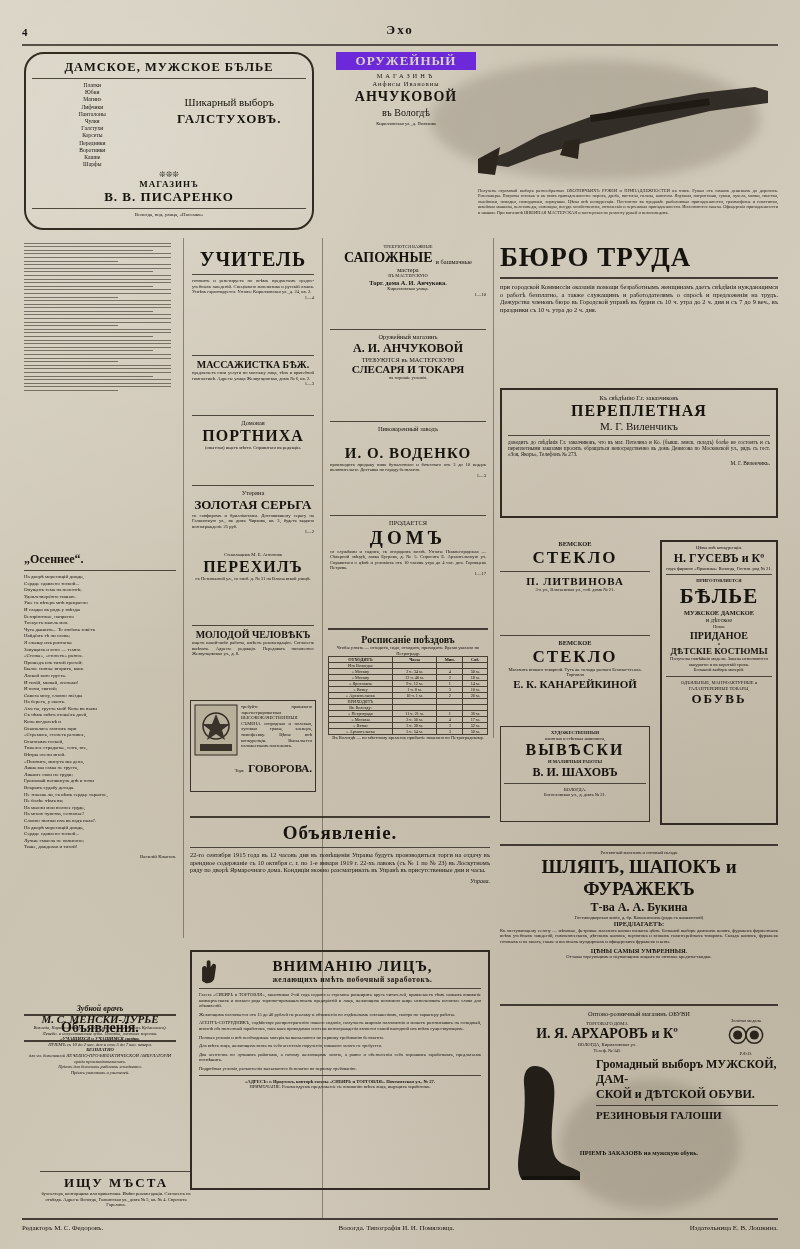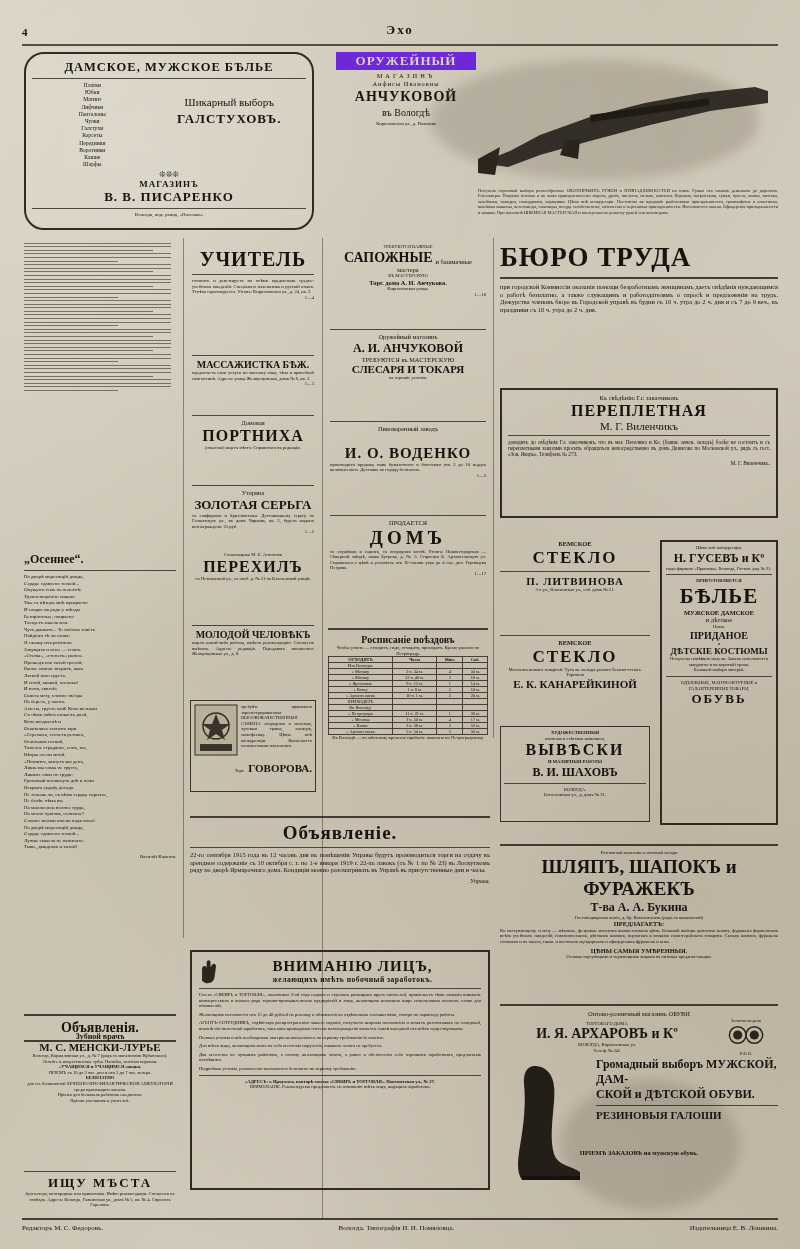--- a/index.html
+++ b/index.html
@@ -210,34 +210,34 @@
       </div>
     <div style="text-align:right;font-size:5px;margin-top:3px;">Василій Кжанов.</div>
   </div>
 
   <div class="blk" style="left:24px;top:1010px;width:152px;">
     <div class="hr2"></div>
     <div class="b ctr" style="font-size:14px;">Объявленія.</div>
     <div class="hr2"></div>
   </div>
 
-  <div class="blk ctr" style="left:24px;top:1032px;width:152px;">
+  <div class="blk ctr" style="left:24px;top:1004px;width:152px;font-style:italic;">
     <div class="b" style="font-size:8px;">Зубной врачъ</div>
     <div class="b" style="font-size:11px;letter-spacing:0px;">М. С. МЕНСКИ-ЛУРЬЕ</div>
     <div class="xtiny">Вологда, Кирилловская ул., д. № 7 (рядъ съ магазиномъ Кубанскаго).</div>
     <div class="xtiny">Лечебн. и искусственные зубы. Пломбы, золотыя коронки.</div>
     <div class="xtiny b">«УЧАЩИХСЯ и УЧАЩИМСЯ скидка.</div>
     <div class="xtiny">ПРІЕМЪ съ 10 до 2 час. дня и отъ 5 до 7 час. вечера.</div>
     <div class="xtiny b">БЕЗПЛАТНО</div>
     <div class="xtiny">для чл. больничной ЛЕЧЕБНО-ПРОФИЛАКТИЧЕСКОЙ АМБУЛАТОРІИ среди производительныхъ.</div>
     <div class="xtiny">Пріемъ для больныхъ рабочихъ ежедневно.</div>
     <div class="xtiny">Пріемъ учениковъ и учителей.</div>
   </div>
 
-  <div class="blk ctr" style="left:24px;top:1168px;width:152px;">
+  <div class="blk ctr" style="left:40px;top:1168px;width:152px;">
     <div class="hr"></div>
     <div class="b" style="font-size:13px;letter-spacing:2px;">ИЩУ МѢСТА</div>
     <div class="xtiny just" style="text-align:center;">бухгалтера, конторщика или приказчика. Имѣю рекомендаціи. Согласенъ на отъѣздъ. Адресъ: Вологда, Галкинская ул., домъ № 5, кв. № 4. Спросить Гарелина.</div>
   </div>
 
   <div class="blk ctr" style="left:192px;top:248px;width:122px;">
     <div class="b" style="font-size:20px;letter-spacing:1px;">УЧИТЕЛЬ</div>
     <div class="hr"></div>
     <div class="xtiny just">готовитъ и репетируетъ по всѣмъ предметамъ средне-учебныхъ заведеній. Спеціально математика и русскій языкъ. Успѣхъ гарантируется. Узнать: Кирилловская ул., д. 24, кв. 2.</div>
     <div style="text-align:right;font-size:4.6px;">1—4</div>

